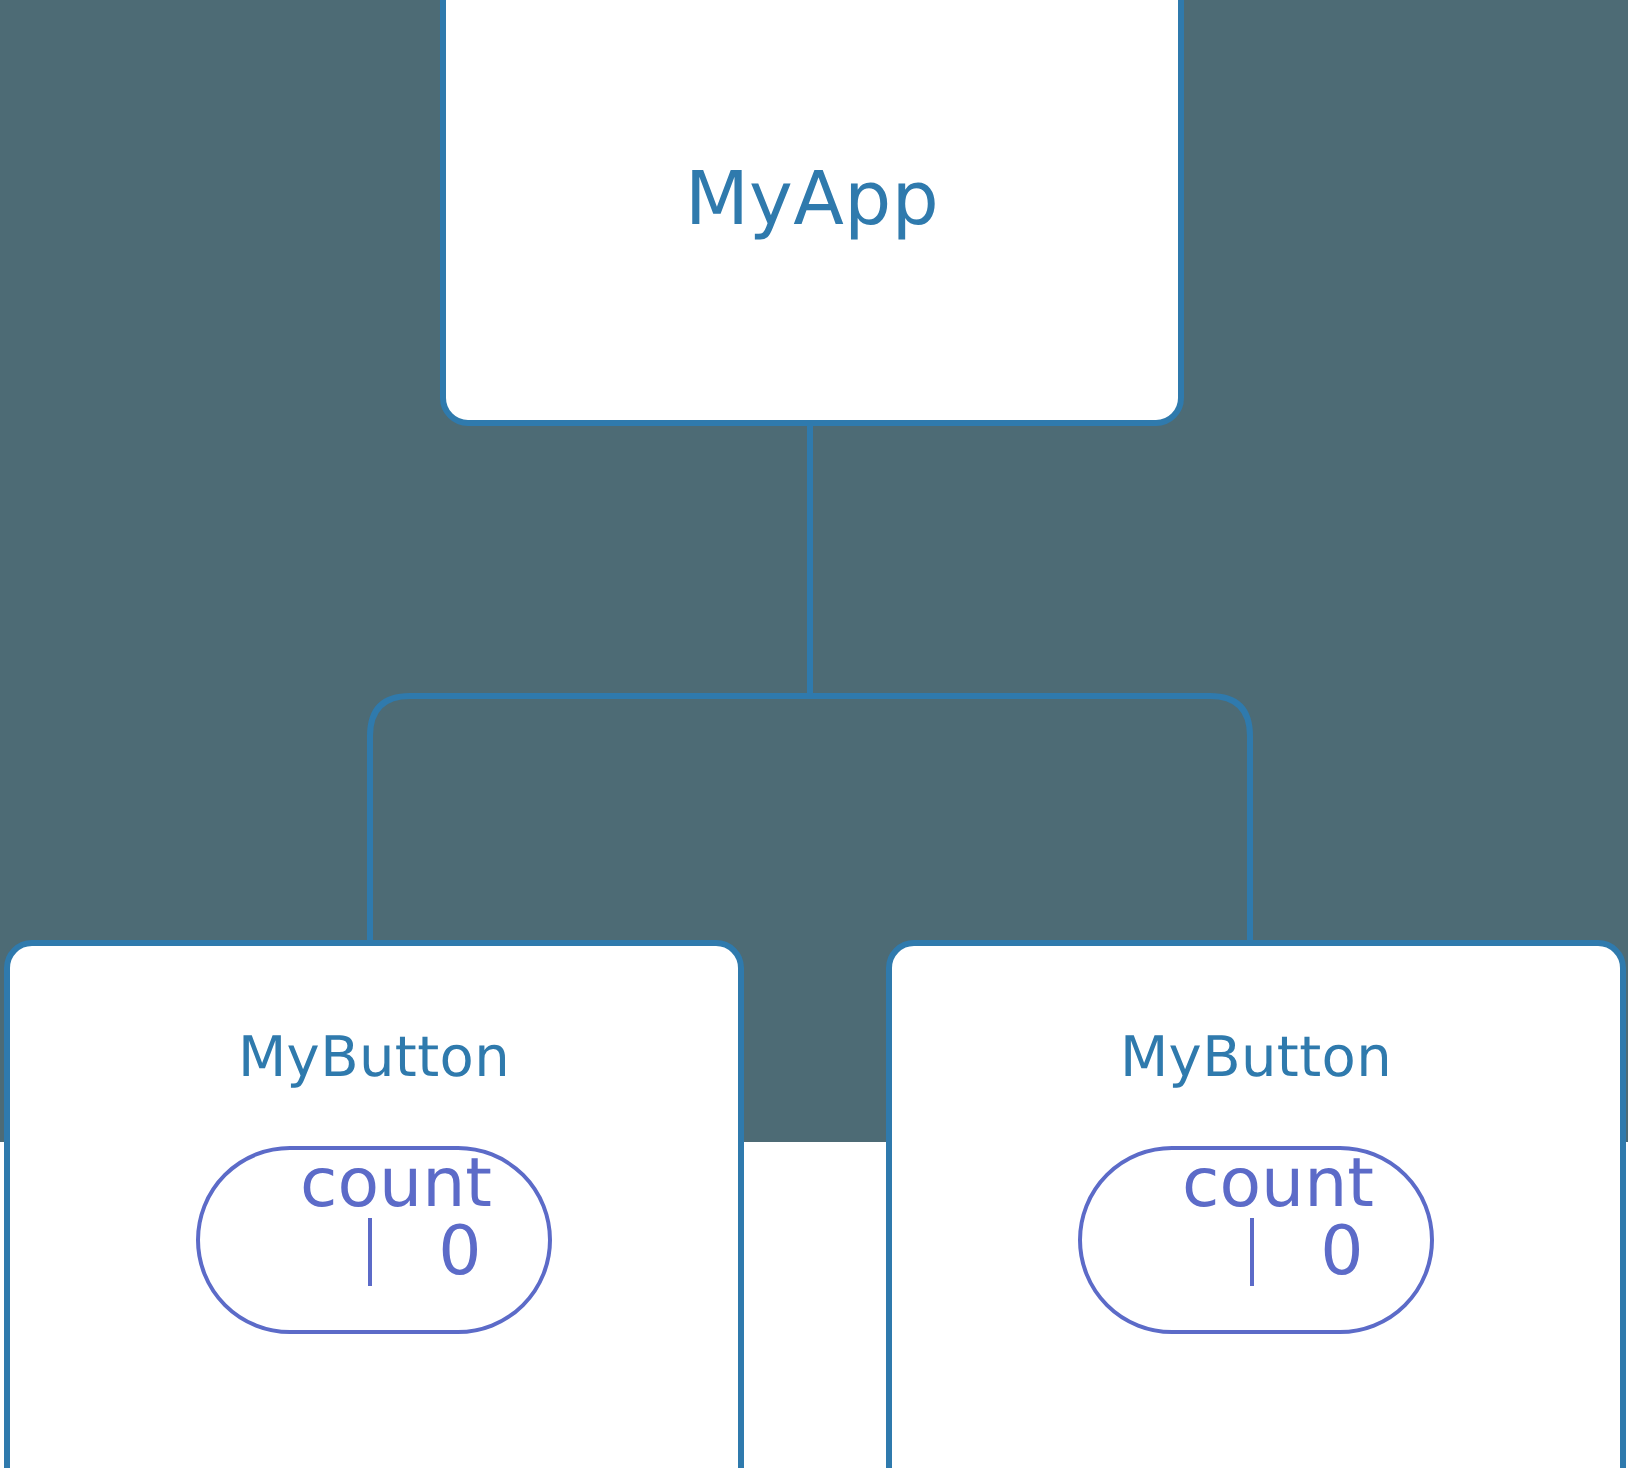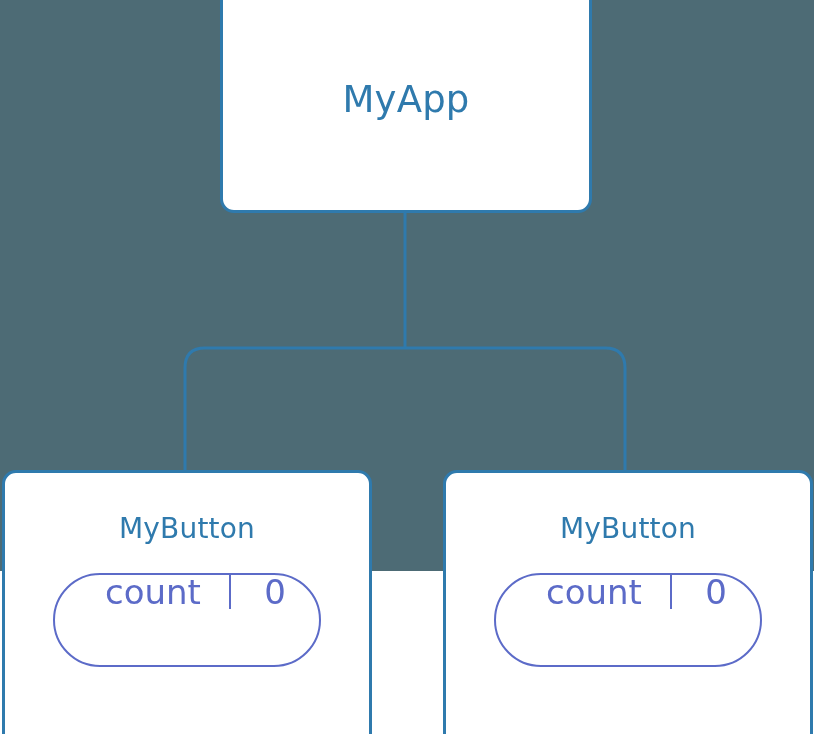--- a/index.html
+++ b/index.html
@@ -74,27 +74,28 @@
 
   .node-root .node-title {
     font-size: 37px;
     transform: translateY(22px);
   }
 
   
   .state-pill {
     margin-top: 30px;
     display: flex;
-    align-items: flex-start;
+    align-items: flex-end;
     border: 2px solid #5c6bc8;
     border-radius: 999px;
     height: 94px;
     background: #ffffff;
     box-sizing: border-box;
     overflow: hidden;
+    flex-direction: column;
   }
 
   .pill-key,
   .pill-val {
     display: flex;
     align-items: center;
     justify-content: center;
     color: #5c6bc8;
     font-size: 34px;
     line-height: 1;

